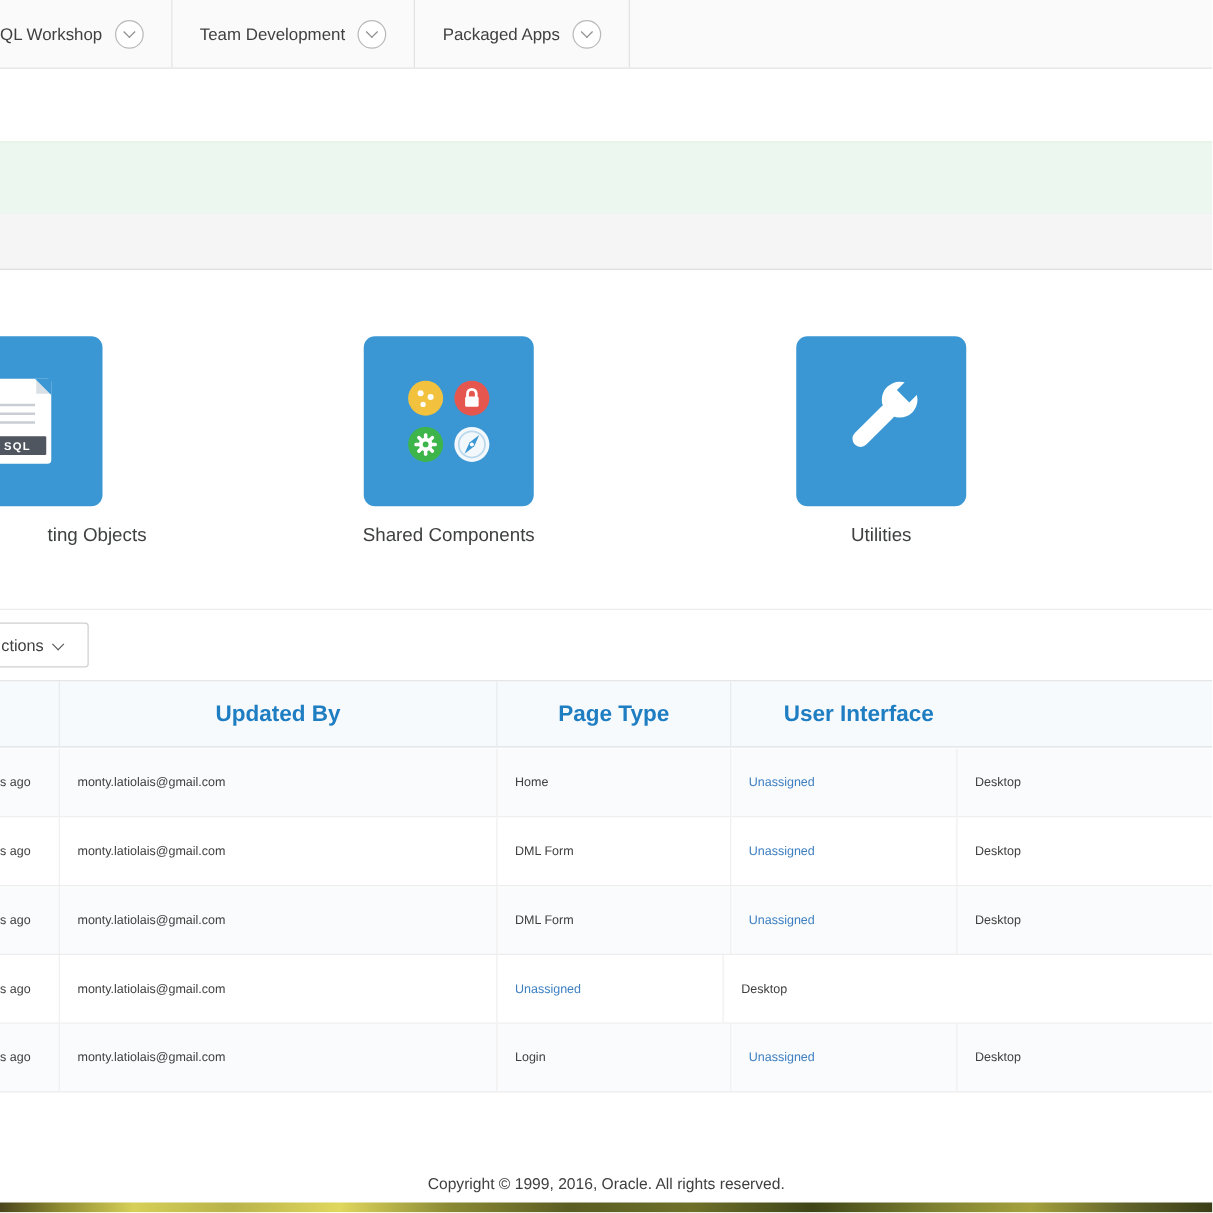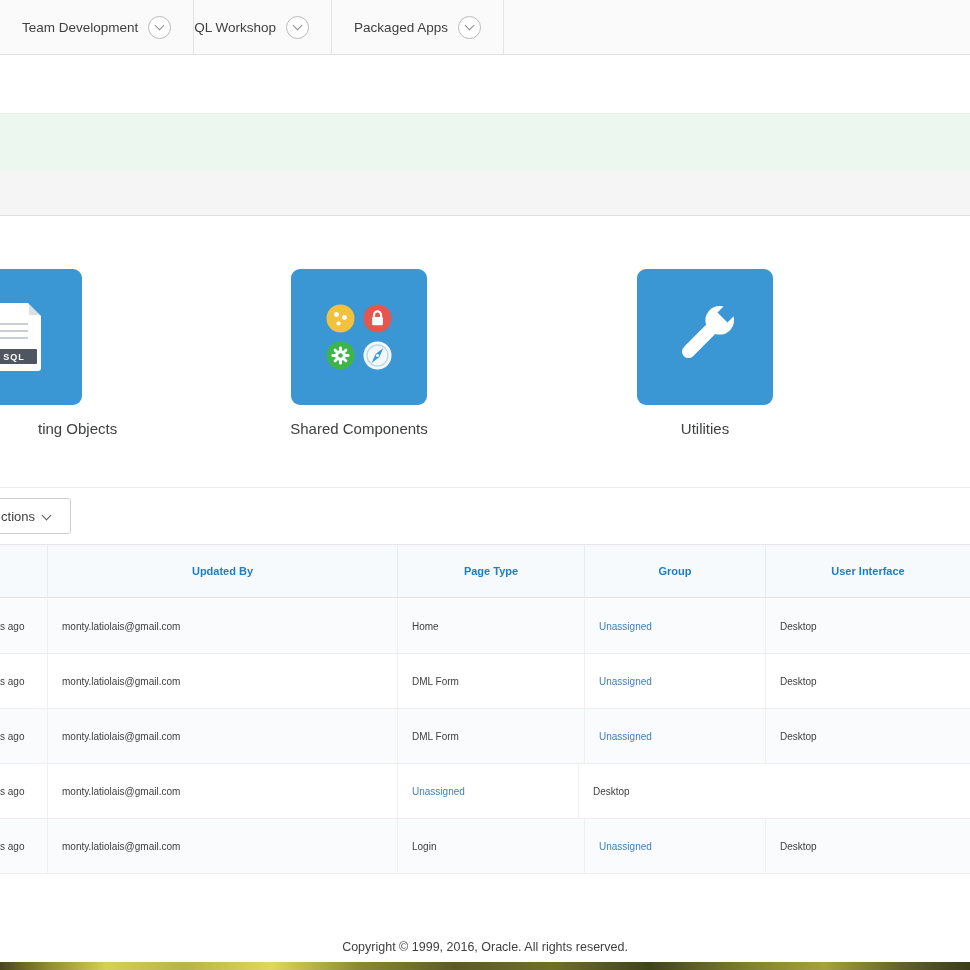--- a/index.html
+++ b/index.html
@@ -83,21 +83,21 @@
     font-size:13px;color:#404040;cursor:pointer;box-sizing:border-box;
   }
   .actions-btn .chev{border-color:#5a5a5a;margin-top:-2px;}
   .irr-header{
     position:absolute;top:544px;left:0;width:970px;height:54px;
     background:#f6fafd;border-top:1px solid #e6e6e6;border-bottom:1px solid #e2e2e2;
     display:flex;box-sizing:border-box;
   }
   .hcell{
     display:flex;align-items:center;justify-content:center;
-    font-weight:bold;font-size:11px;color:#1f7dc2;
+    font-weight:bold;font-size:18px;color:#1f7dc2;
     border-right:1px solid #e7ecef;box-sizing:border-box;cursor:pointer;
   }
   .hcell:last-child{border-right:none;}
   .irr-body{position:absolute;top:599px;left:0;width:970px;}
   .trow{
     height:55px;display:flex;border-bottom:1px solid #ededed;
     font-size:10px;color:#404040;background:#ffffff;box-sizing:border-box;
   }
   .trow:nth-child(odd){background:#fafbfc;}
   .tcell{
@@ -120,28 +120,28 @@
       #8a8a34 37%, #5a5c22 47%, #6e7029 57%, #3f4418 67%,
       #7d8030 77%, #a5a23e 85%, #60622a 93%, #3a3d16 100%);
   }
 </style>
 </head>
 <body>
 
 <div class="screen">
 
   <div class="navbar">
-    <div class="nav-tab">
-      <span>Team Development</span>
+    <div class="nav-tab first">
+      <span>QL Workshop</span>
       <span class="chev-circle">
           <span class="chev"></span>
         </span>
     </div>
-    <div class="nav-tab first">
-      <span>QL Workshop</span>
+    <div class="nav-tab">
+      <span>Team Development</span>
       <span class="chev-circle">
           <span class="chev"></span>
         </span>
     </div>
     <div class="nav-tab">
       <span>Packaged Apps</span>
       <span class="chev-circle">
           <span class="chev"></span>
         </span>
     </div>
@@ -217,21 +217,20 @@
 
   <button class="actions-btn">
     <span>ctions</span>
     <span class="chev"></span>
   </button>
 
   <div class="irr-header">
     <div class="hcell c0"></div>
     <div class="hcell c1">Updated By</div>
     <div class="hcell c2">Page Type</div>
-    <div class="hcell c3">Group</div>
     <div class="hcell c4">User Interface</div>
   </div>
 
   <div class="irr-body">
     <div class="trow">
       <div class="tcell c0 cut">s ago</div>
       <div class="tcell c1">monty.latiolais@gmail.com</div>
       <div class="tcell c2">Home</div>
       <div class="tcell c3">
           <a class="group-link">Unassigned</a>

